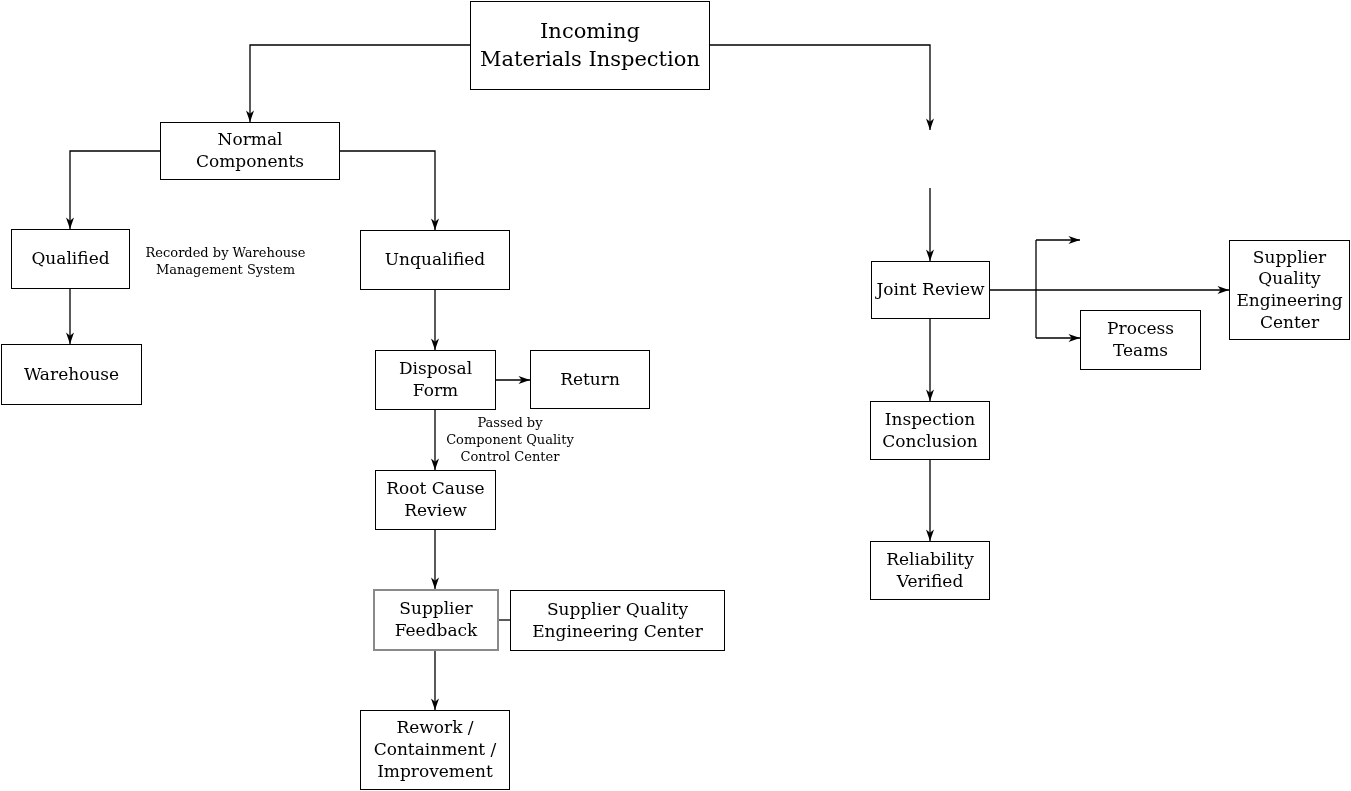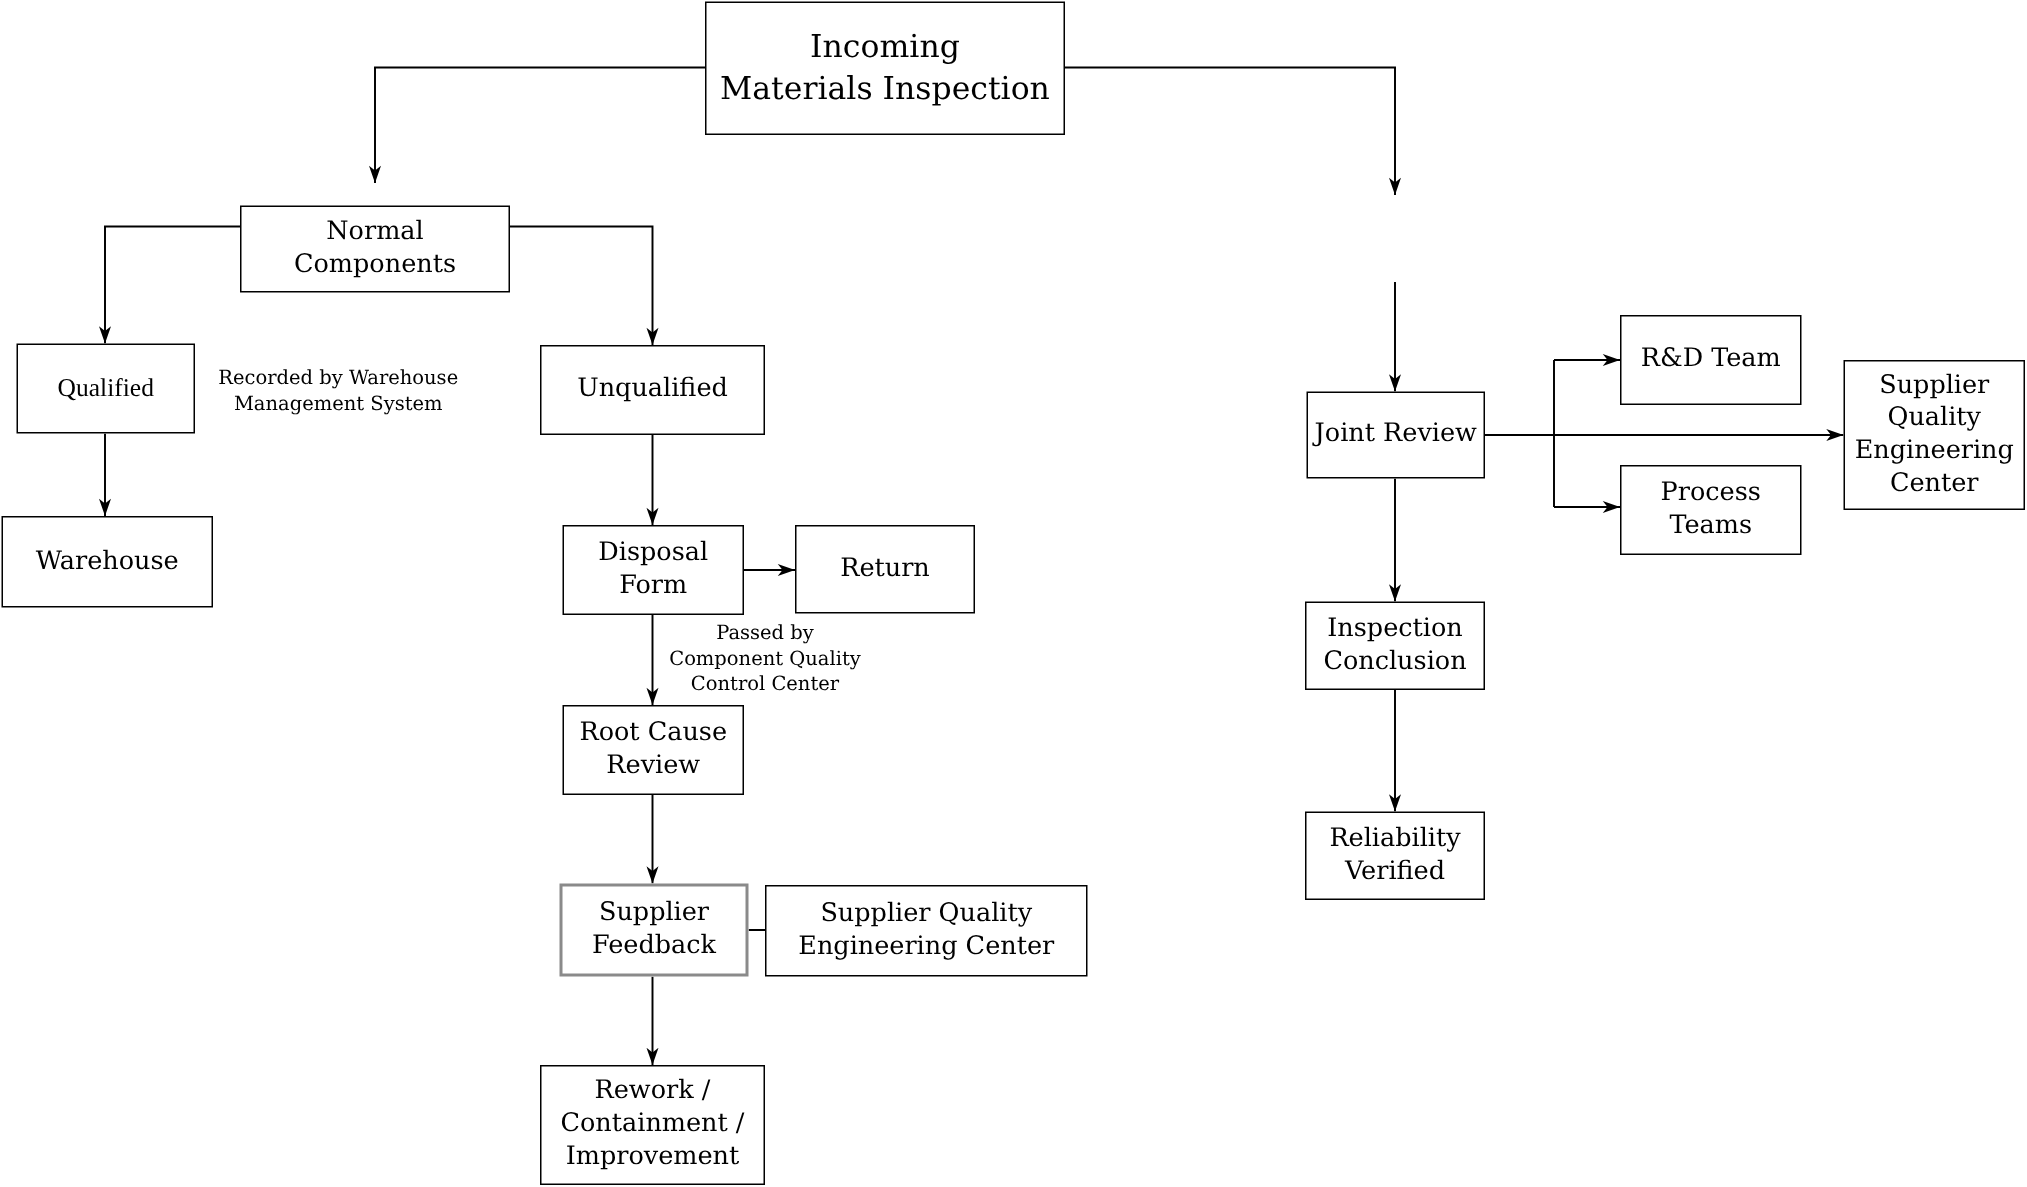--- a/index.html
+++ b/index.html
@@ -16,23 +16,23 @@
   .edge{fill:none;stroke:var(--line);stroke-width:1.3px;}
   #arrowhead path{fill:var(--line);}
   .node{
     position:absolute;box-sizing:border-box;
     border:1.5px solid var(--box-border);background:var(--bg);
     display:flex;align-items:center;justify-content:center;
     text-align:center;white-space:pre-line;
     font-size:17px;line-height:1.28;color:var(--text);
   }
   #n-title{left:470px;top:1px;width:240px;height:89px;font-size:21px;line-height:1.3;}
-  #n-normal{left:160px;top:122px;width:180px;height:58px;margin-top:15px;}
+  #n-normal{left:160px;top:122px;width:180px;height:58px;}
   #n-critical{left:840px;top:130px;width:180px;height:58px;}
-  #n-qualified{left:11px;top:229px;width:119px;height:60px;font-family:Liberation Serif, serif;}
+  #n-qualified{left:11px;top:229px;width:119px;height:60px;}
   #n-unqualified{left:360px;top:230px;width:150px;height:60px;}
   #n-warehouse{left:1px;top:344px;width:141px;height:61px;}
   #n-disposal{left:375px;top:350px;width:121px;height:60px;}
   #n-return{left:530px;top:350px;width:120px;height:59px;}
   #n-rootcause{left:375px;top:470px;width:121px;height:60px;}
   #n-supplierfb{left:373px;top:589px;width:126px;height:62px;border:2px solid var(--highlight-border);}
   #n-sqecleft{left:510px;top:590px;width:215px;height:61px;}
   #n-rework{left:360px;top:710px;width:150px;height:80px;}
   #n-joint{left:871px;top:261px;width:119px;height:58px;}
   #n-rnd{left:1080px;top:210px;width:121px;height:60px;}
@@ -90,21 +90,20 @@
   <div class="node" id="n-rootcause">Root Cause
 Review</div>
   <div class="node" id="n-supplierfb">Supplier
 Feedback</div>
   <div class="node" id="n-sqecleft">Supplier Quality
 Engineering Center</div>
   <div class="node" id="n-rework">Rework /
 Containment /
 Improvement</div>
   <div class="node" id="n-joint">Joint Review</div>
-  <div class="node" id="n-rnd">R&amp;D Team</div>
   <div class="node" id="n-process">Process
 Teams</div>
   <div class="node" id="n-sqecright">Supplier
 Quality
 Engineering
 Center</div>
   <div class="node" id="n-reliability">Reliability
 Verified</div>
   <div class="node" id="n-inspection">Inspection
 Conclusion</div>

